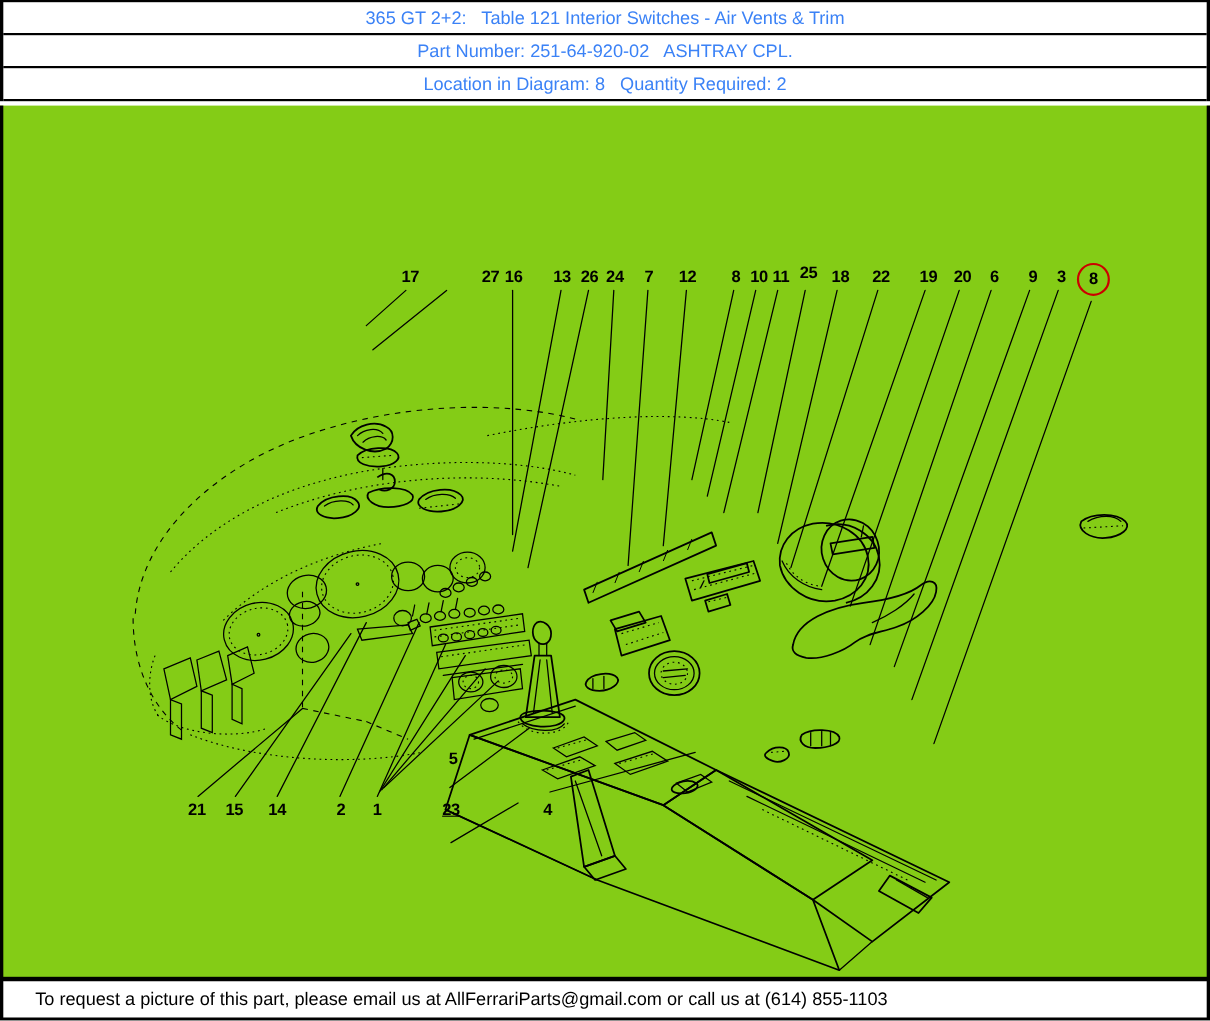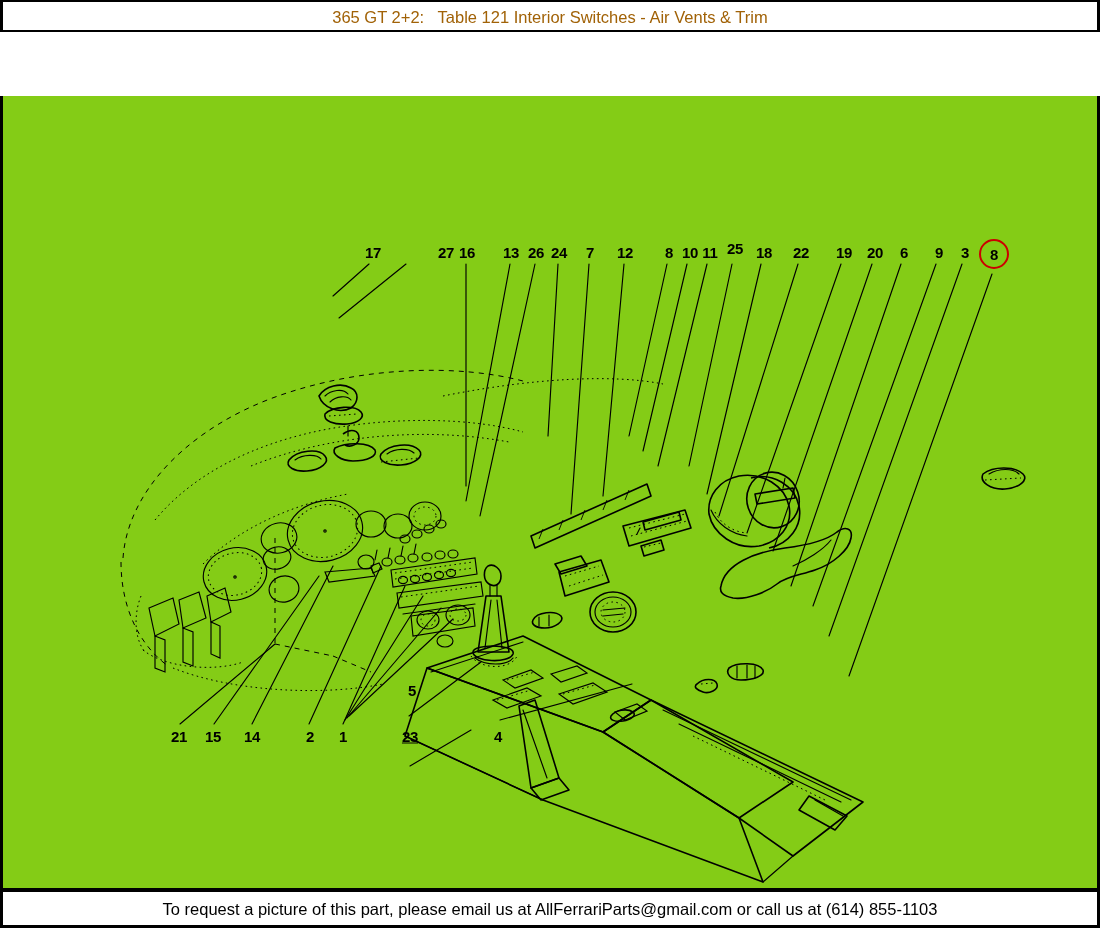--- a/index.html
+++ b/index.html
@@ -33,21 +33,21 @@
   }
   .header-row {
     box-sizing: border-box;
     width: 100%;
     border-bottom: 2px solid #000;
     text-align: center;
     font-size: 16.5px;
     line-height: 30px;
     height: 30px;
     white-space: pre;
-    color: #a16207;
+    color: #3b82f6;
   }
 
   
   .diagram-frame {
     position: absolute;
     left: 0;
     top: 96px;
     width: 1100px;
     height: 794px;
     box-sizing: border-box;
@@ -63,24 +63,25 @@
     position: absolute;
     left: 0;
     top: 890px;
     width: 1100px;
     height: 38px;
     box-sizing: border-box;
     border-left: 3px solid #000;
     border-right: 3px solid #000;
     border-top: 2px solid #000;
     border-bottom: 3px solid #000;
-    text-align: center;
+    text-align: left;
     font-size: 16.5px;
     line-height: 34px;
     white-space: pre;
+    padding-left: 29px;
   }
 
   
   .callout {
     position: absolute;
     font-family: "Liberation Sans", sans-serif;
     font-size: 15px;
     font-weight: bold;
     color: #000;
     transform: translate(-50%, -50%);
@@ -115,20 +116,22 @@
   .ln-dot { stroke:#000; stroke-width:1; fill:none; stroke-dasharray:1.6 3.4; }
   .ln-body { stroke:#000; stroke-width:1.6; fill:none; stroke-linejoin:round; }
 </style>
 </head>
 <body>
 
 <div id="page">
 
   <div class="header-table">
     <div class="header-row">365 GT 2+2:   Table 121 Interior Switches - Air Vents &amp; Trim</div>
+    <div class="header-row">Part Number: 251-64-920-02   ASHTRAY CPL.</div>
+    <div class="header-row">Location in Diagram: 8   Quantity Required: 2</div>
   </div>
 
   <div class="diagram-frame">
 
     <svg class="diagram-svg" viewBox="0 0 1100 794" aria-hidden="true">
 
       <g>
         <path class="ln" d="M366 168 L330 200"></path>
         <path class="ln" d="M403 168 L336 222"></path>
         <path class="ln" d="M463 168 L463 390"></path>

